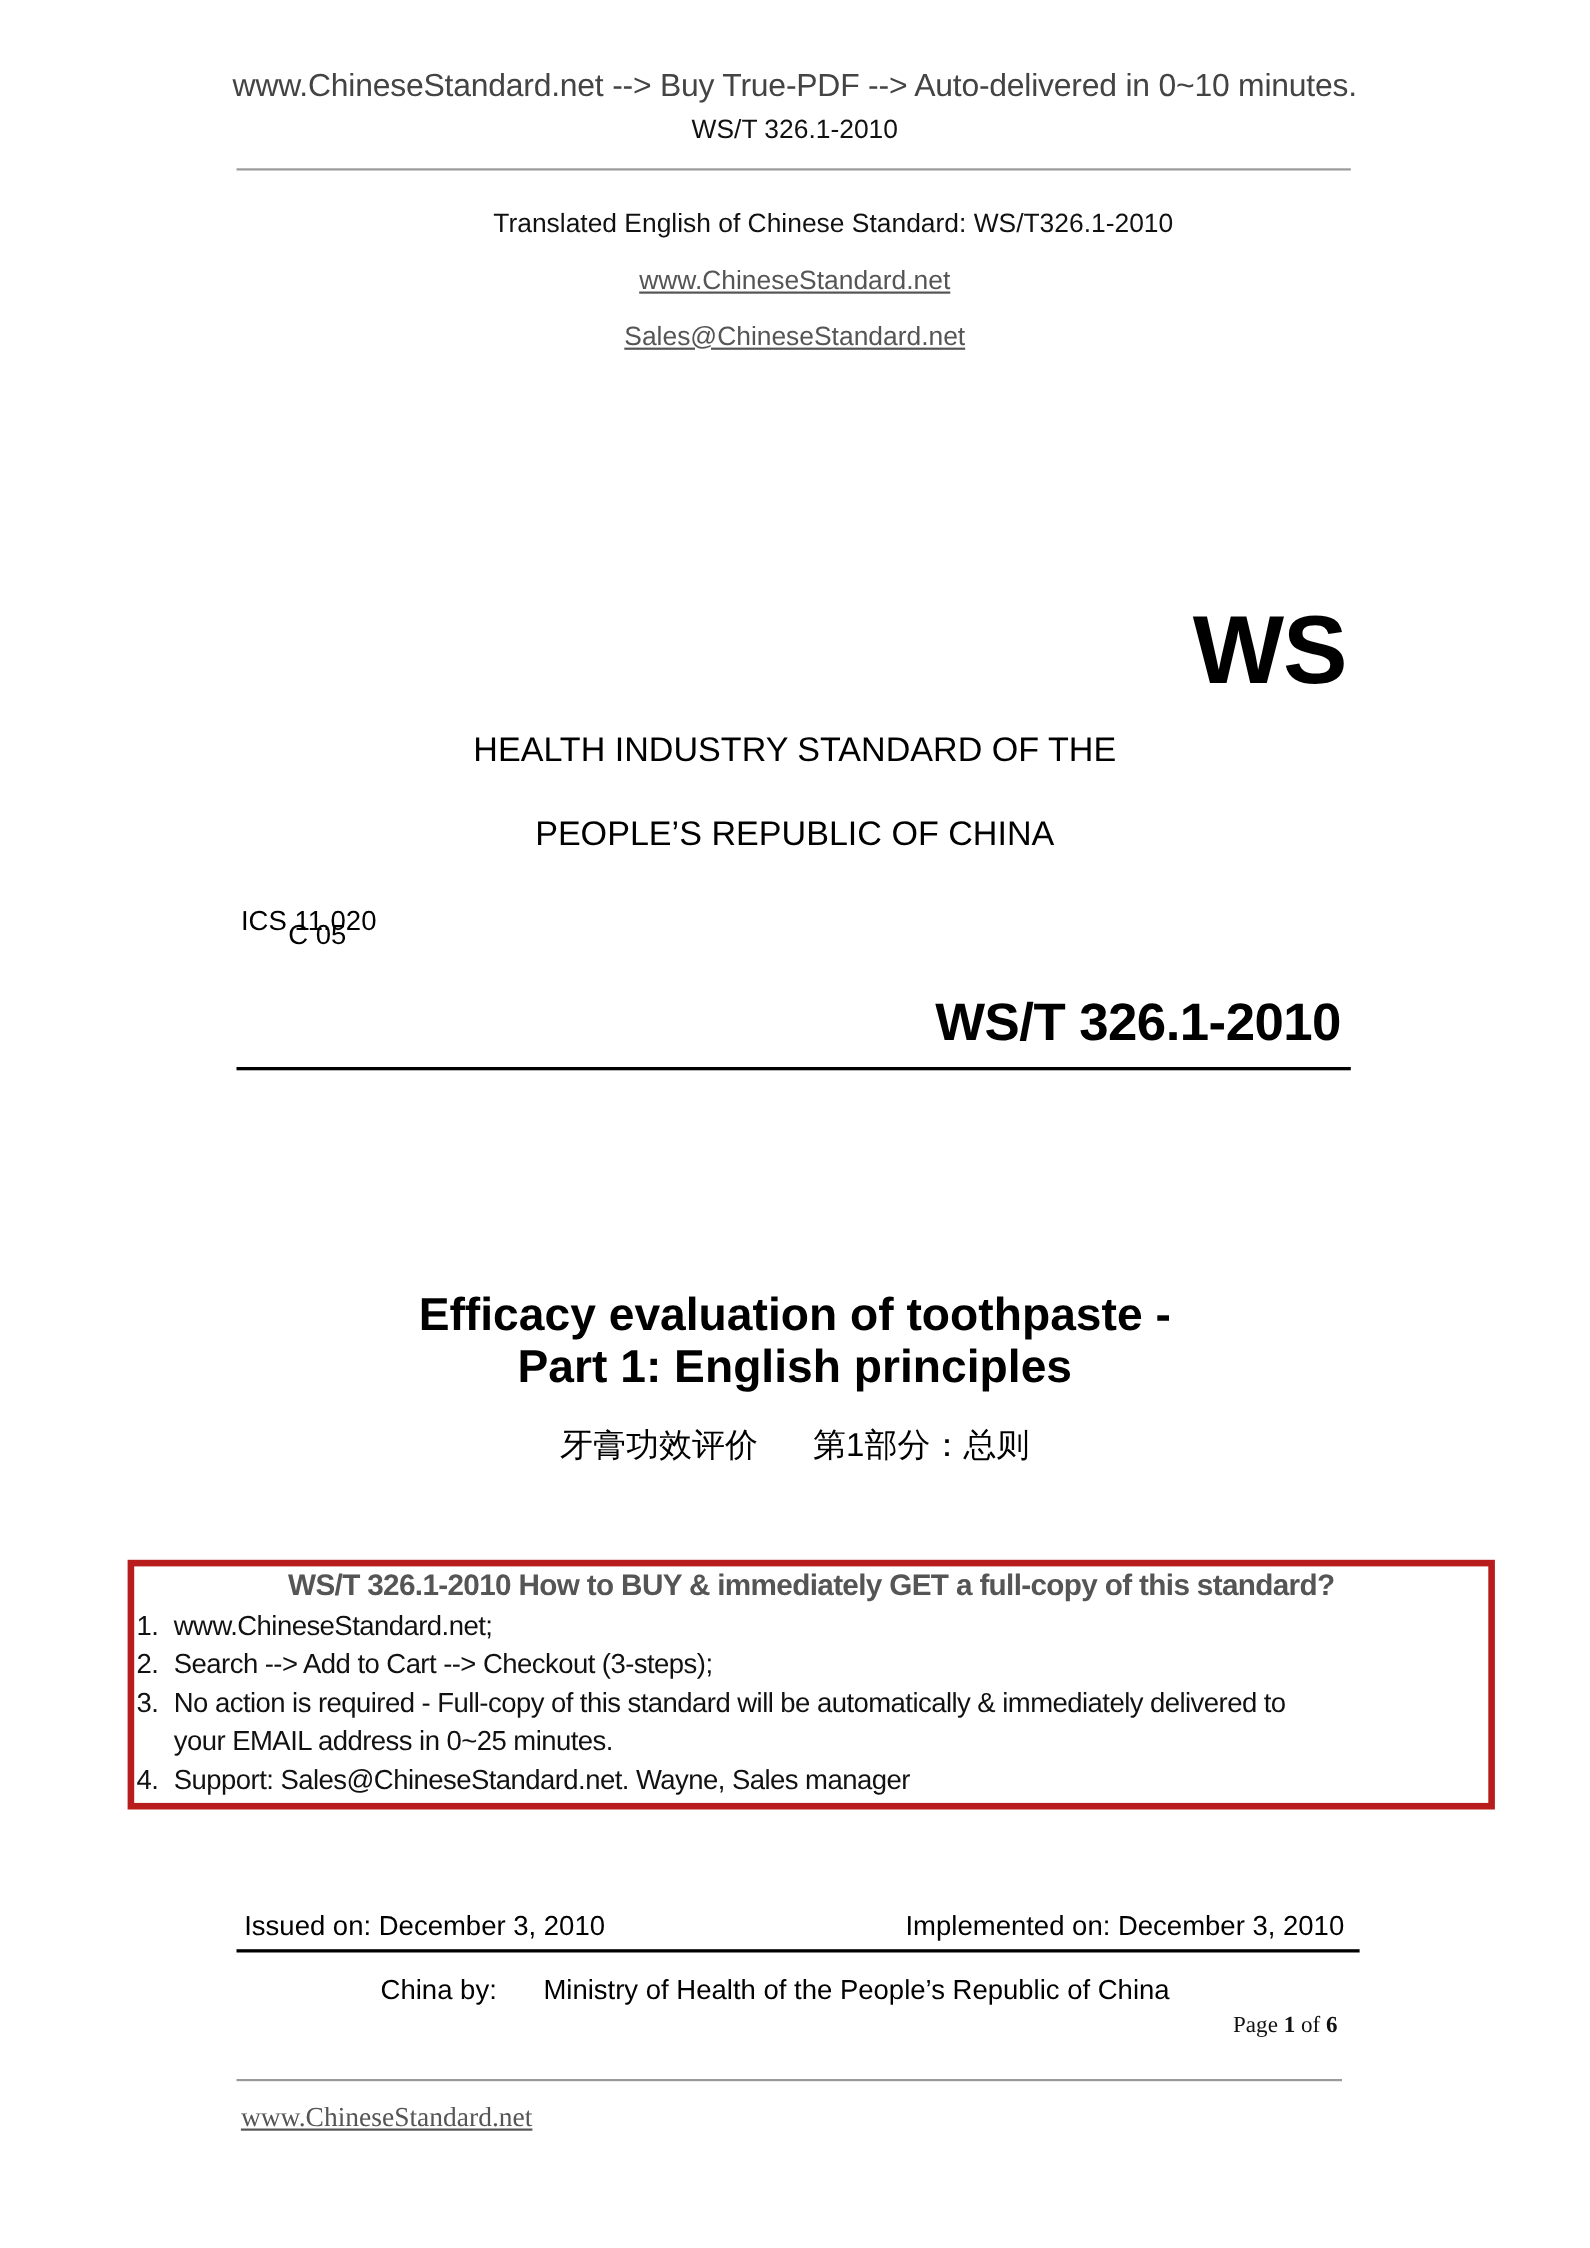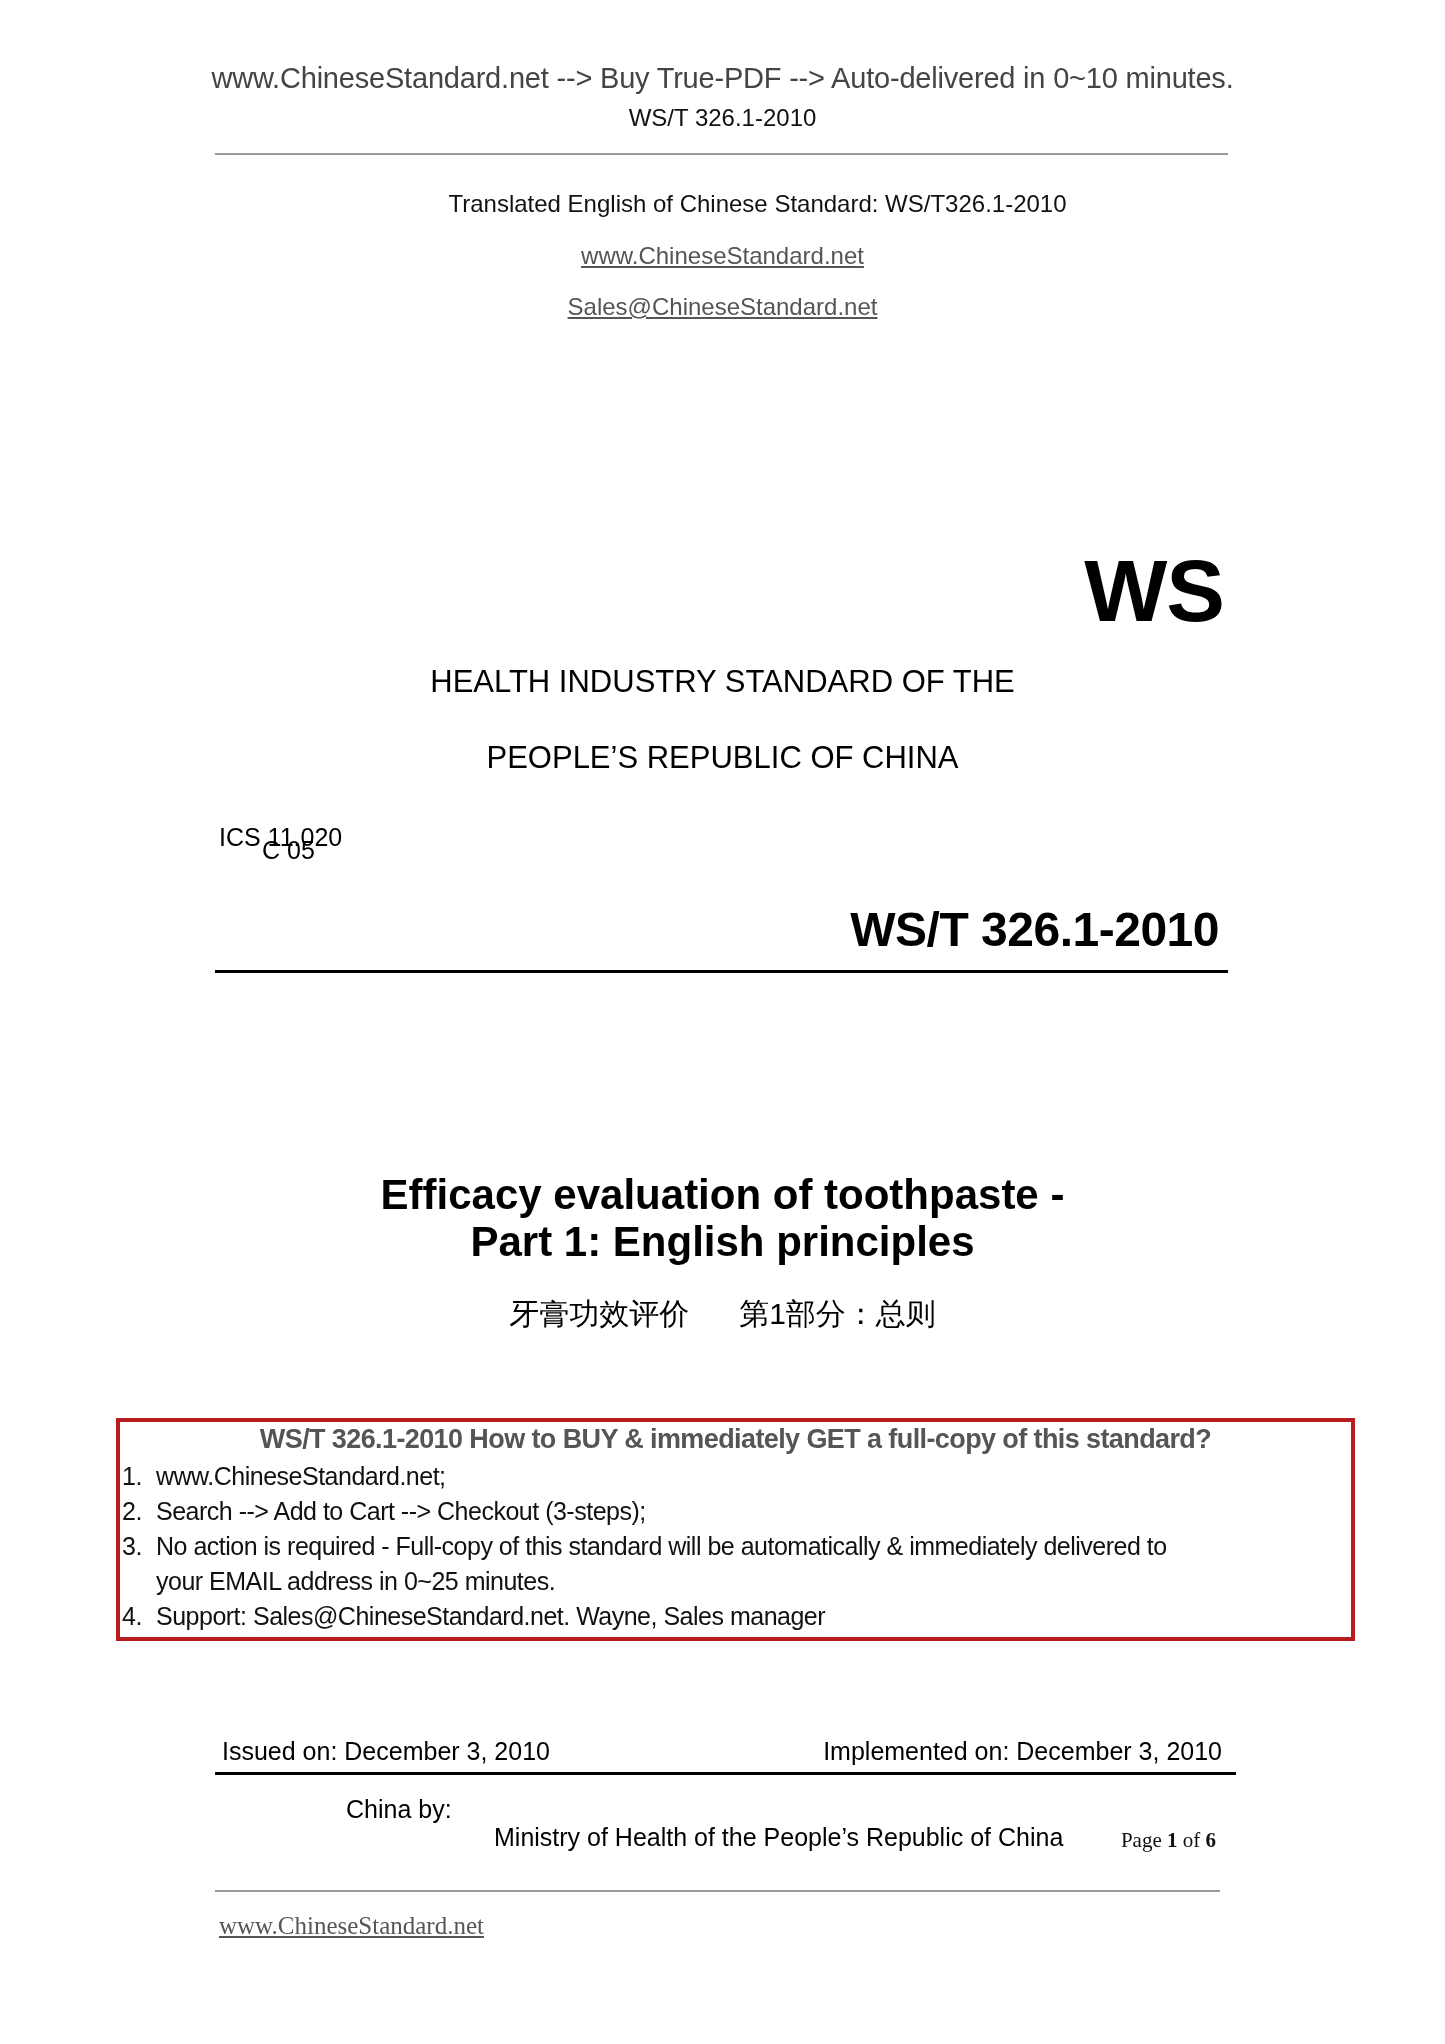--- a/index.html
+++ b/index.html
@@ -17,31 +17,31 @@
   .std-line1 { top: 664px; font-size: 31px; }
   .std-line2 { top: 740px; font-size: 31px; }
   .ics { left: 219px; top: 823px; font-size: 25px; }
   .ccode { left: 219px; top: 836px; font-size: 25px; margin-left: 43px; }
   .std-code { top: 902px; right: 226px; font-size: 48px; font-weight: bold; letter-spacing: -0.5px; }
   .thick-line { position: absolute; left: 215px; width: 1013px; top: 970px; height: 3px; background: #000; }
   .title1 { top: 1143px; font-size: 42px; font-weight: bold; margin-top: 28px; }
   .title2 { top: 1218px; font-size: 42px; font-weight: bold; }
   .title-cn { top: 1294px; font-size: 30px; }
   .title-cn .gap { display: inline-block; width: 50px; }
-  .buybox { position: absolute; left: 116px; top: 1418px; width: 1231px; height: 215px; border: 4px solid #b91c1c; }
+  .buybox { position: absolute; left: 116px; top: 1418px; width: 1231px; height: 215px; border: 6px solid #b91c1c; }
   .buybox .bt { position: absolute; left: 0; width: 1231px; top: 2px; text-align: center; font-size: 27px; font-weight: bold; color: #555555; letter-spacing: -0.6px; white-space: nowrap; }
   .buybox .li { position: absolute; left: 2px; font-size: 25px; color: #111; white-space: nowrap; letter-spacing: -0.5px; }
   .buybox .li .num { display: inline-block; width: 34px; }
   .li1 { top: 40px; } .li2 { top: 75px; } .li3 { top: 110px; } .li3b { top: 145px; } .li4 { top: 180px; }
   .li3b { left: 36px !important; }
   .issued-on { left: 222px; top: 1737px; font-size: 25px; }
   .implemented-on { right: 223px; top: 1737px; font-size: 25px; }
   .issue-line { position: absolute; left: 215px; width: 1021px; top: 1772px; height: 3px; background: #000; }
   .issued-by-label { left: 346px; top: 1795px; font-size: 25px; }
-  .issued-by-value { left: 494px; top: 1795px; font-size: 25px; margin-top: 28px; }
+  .issued-by-value { left: 494px; top: 1795px; font-size: 25px; }
   .footer-link { left: 219px; top: 1912px; font-family: "Liberation Serif", serif; font-size: 25px; color: #555555; text-decoration: underline; }
   .page-num { right: 229px; top: 1828px; font-family: "Liberation Serif", serif; font-size: 21px; color: #111; }
   .page-num b { font-weight: bold; }
 </style>
 </head>
 <body>
 
 <div>
 
   <div class="abs center hdr1">www.ChineseStandard.net --&gt; Buy True-PDF --&gt; Auto-delivered in 0~10 minutes.</div>

